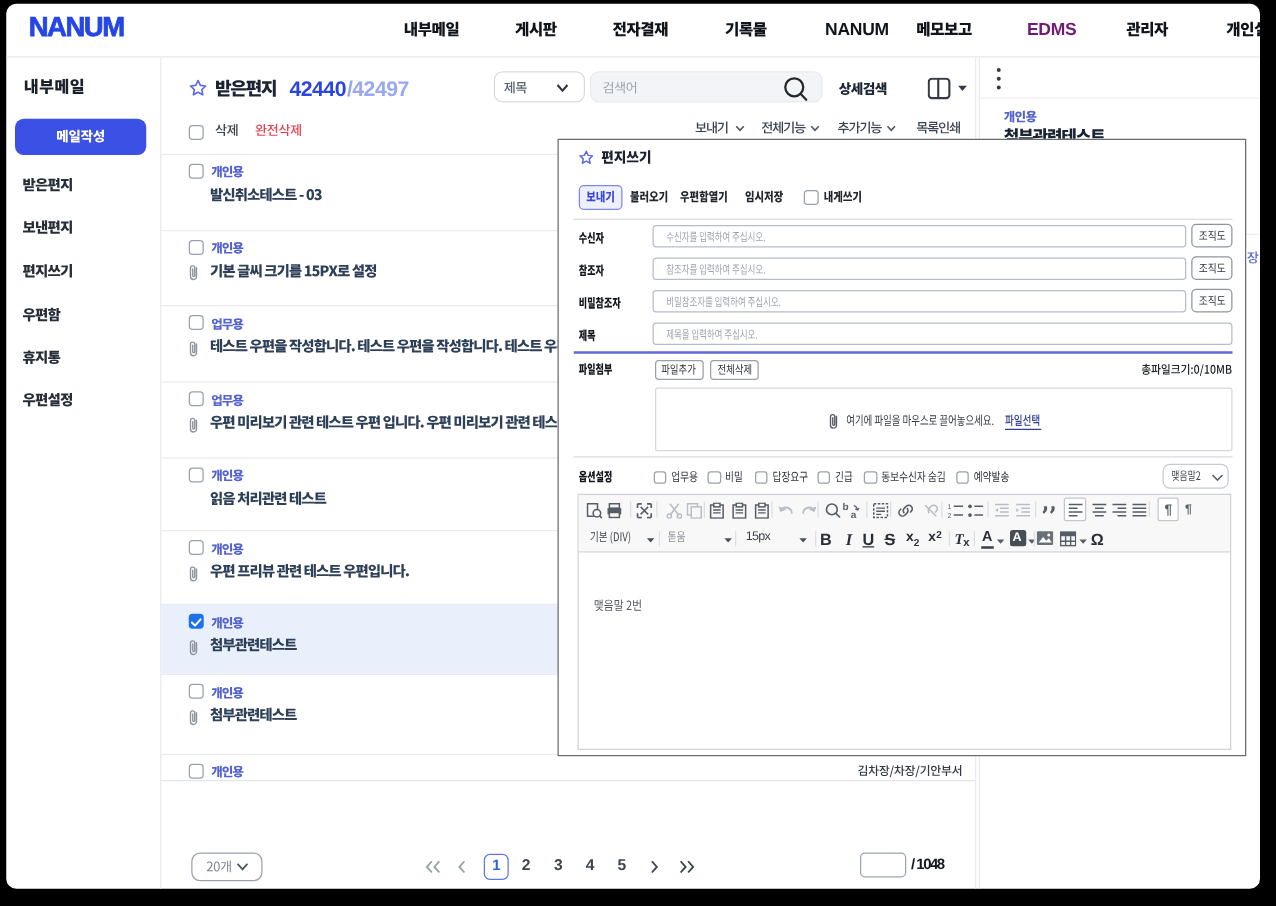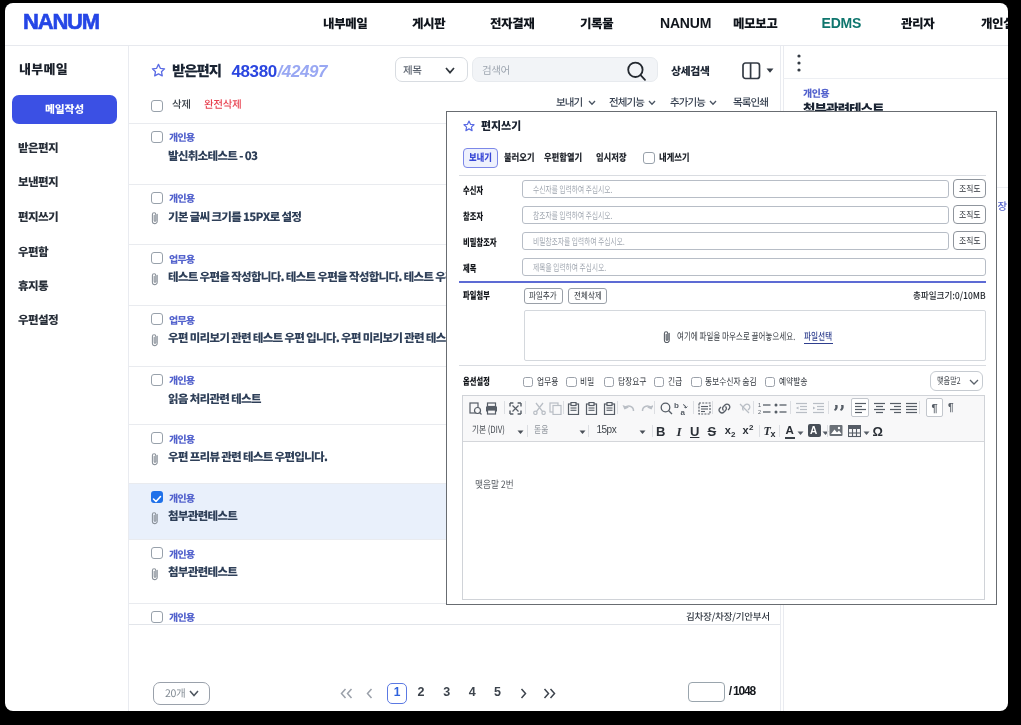--- a/index.html
+++ b/index.html
@@ -269,21 +269,21 @@
     </svg>
     <svg class="t" style="left:975.5px;top:11.5px" width="47" height="17">
       <g fill="#10151c" transform="translate(0,13) scale(0.012500,-0.012500)">
         <use href="#g19" x="0"></use>
         <use href="#g20" x="888"></use>
         <use href="#g21" x="1776"></use>
         <use href="#g22" x="2664"></use>
       </g>
     </svg>
     <span class="a" style="left:655px;top:12.6px;font-size:14px;font-weight:700;color:#10151c;letter-spacing:-0.2px;">NANUM</span>
-    <span class="a" style="left:816.5px;top:12.6px;font-size:14px;font-weight:700;color:#0f766e;letter-spacing:-0.2px;">EDMS</span>
+    <span class="a" style="left:816.5px;top:12.6px;font-size:14px;font-weight:700;color:#701a75;letter-spacing:-0.2px;">EDMS</span>
     <div class="c" style="left:0px;top:41.5px;width:1003px;height:1px;background:#e7e9ee"></div>
     <div class="c" style="left:123px;top:42.5px;width:1px;height:665.5px;background:#e9ebf0"></div>
     <svg class="t" style="left:13.5px;top:58.0px" width="51" height="17">
       <g fill="#1b212b" transform="translate(0,13) scale(0.013000,-0.013000)">
         <use href="#g0" x="0"></use>
         <use href="#g1" x="943"></use>
         <use href="#g2" x="1886"></use>
         <use href="#g3" x="2829"></use>
       </g>
     </svg>
@@ -346,22 +346,22 @@
       <path d="M8.5 1.6 10.6 6 15.4 6.6 11.9 9.9 12.8 14.6 8.5 12.3 4.2 14.6 5.1 9.9 1.6 6.6 6.4 6z" fill="none" stroke="#5b6ce4" stroke-width="1.5" stroke-linejoin="round" transform="scale(0.88)"></path>
     </svg>
     <svg class="t" style="left:167.0px;top:57.5px" width="53" height="20">
       <g fill="#1a2433" transform="translate(0,15) scale(0.014500,-0.014500)">
         <use href="#g25" x="0"></use>
         <use href="#g26" x="844"></use>
         <use href="#g27" x="1688"></use>
         <use href="#g28" x="2532"></use>
       </g>
     </svg>
-    <span class="a" style="left:226.5px;top:60.1px;font-size:17px;font-weight:700;color:#2b46e0;letter-spacing:-0.4px;">48380</span>
-    <span class="a" style="left:272.5px;top:60.1px;font-size:17px;font-weight:700;color:#99a8f3;letter-spacing:-0.4px;font-style:italic;">/42497</span>
+    <span class="a" style="left:226.5px;top:60.1px;font-size:17px;font-weight:700;color:#2b46e0;letter-spacing:-0.4px;">42440</span>
+    <span class="a" style="left:272.5px;top:60.1px;font-size:17px;font-weight:700;color:#99a8f3;letter-spacing:-0.4px;">/42497</span>
     <div class="c" style="left:390px;top:53.6px;width:72.7px;height:25.9px;background:#fff;border:1px solid #d8dce1;border-radius:7px"></div>
     <svg class="t" style="left:397.8px;top:60.3px" width="21" height="15">
       <g fill="#5a626e" transform="translate(0,11) scale(0.010500,-0.010500)">
         <use href="#g35" x="0"></use>
         <use href="#g36" x="882"></use>
       </g>
     </svg>
     <svg class="t" style="left:440.4px;top:64.2px;" width="10" height="7">
       <path d="M1 1 5 5.6 9 1" fill="none" stroke="#32383f" stroke-width="1.7"></path>
     </svg>

